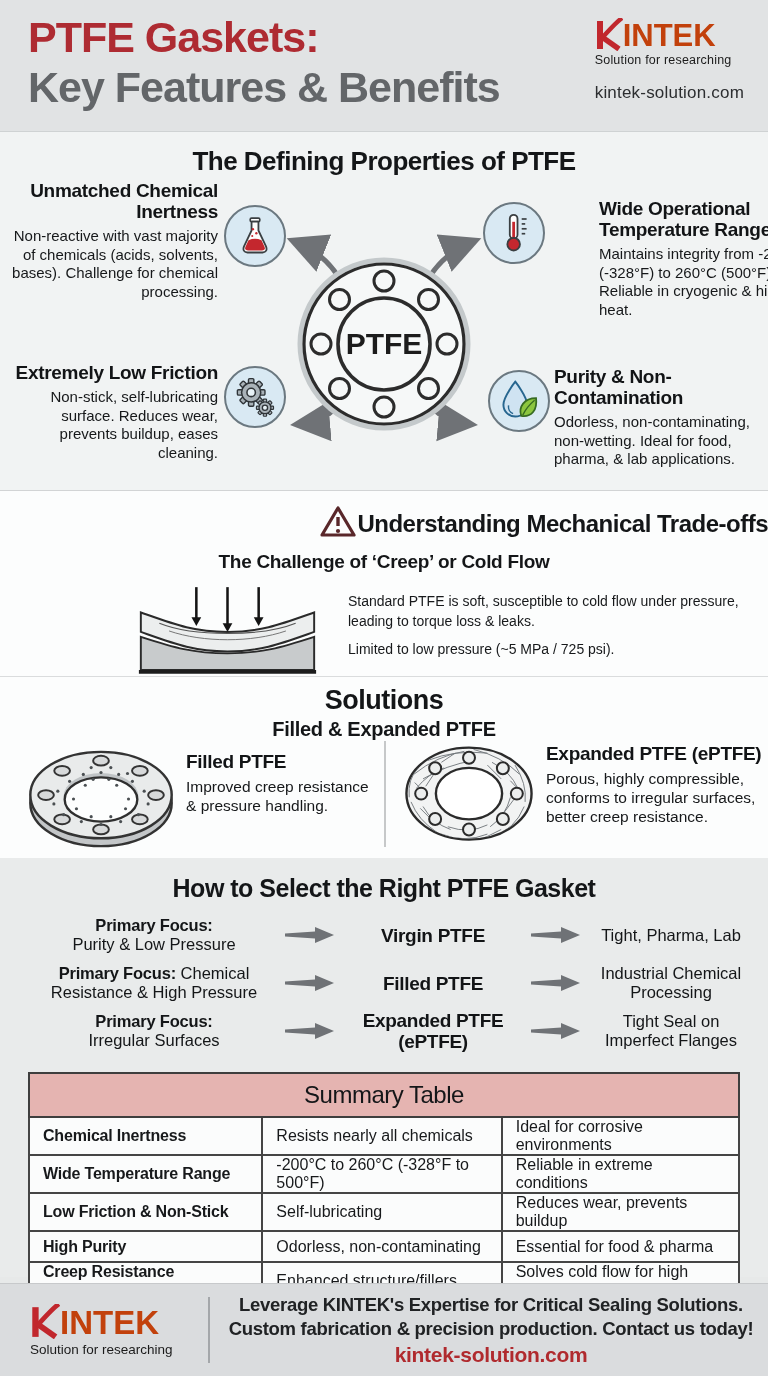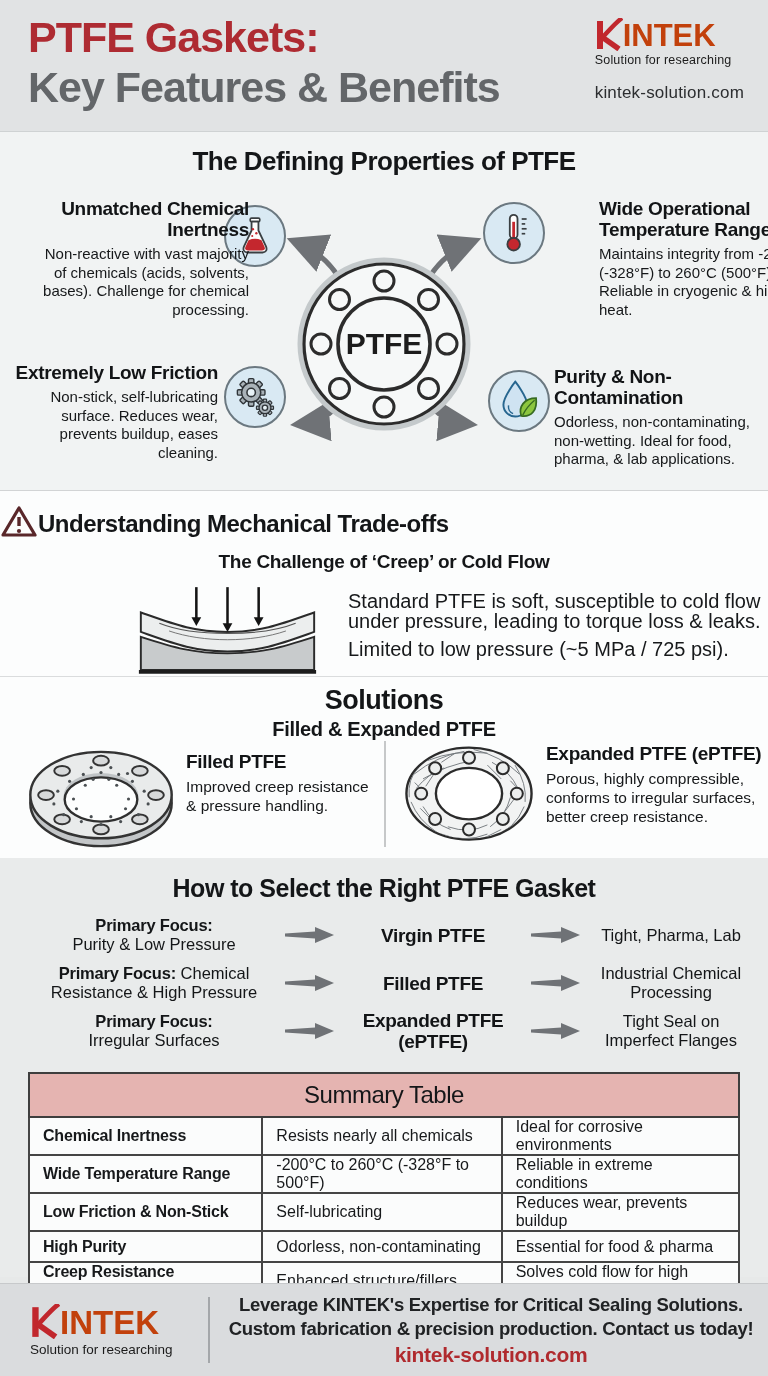--- a/index.html
+++ b/index.html
@@ -33,26 +33,26 @@
   .diagram-svg { position:absolute; left:0; top:0; width:768px; height:359px; }
   .icon-circle { position:absolute; width:62px; height:62px; border-radius:50%; background:#d9e9f3; border:2.5px solid #6b7880; display:flex; align-items:center; justify-content:center; }
   .feat { position:absolute; width:212px; }
   .feat h3 { font-size:19px; line-height:21px; font-weight:bold; color:#121416; letter-spacing:-0.3px; }
   .feat p { margin-top:5px; font-size:15px; line-height:18.5px; color:#16181a; }
   .feat-right { text-align:right; }
   .feat-left { text-align:left; }
 
   
   .sec-trade { position:relative; width:100%; height:186px; background:#fcfdfd; border-top:1px solid #d2d4d5; }
-  .trade-title-row { display:flex; align-items:center; justify-content:flex-start; padding-top:14px; }
+  .trade-title-row { display:flex; align-items:center; justify-content:flex-end; padding-top:14px; }
   .trade-title-row h2 { font-size:24px; font-weight:bold; color:#141618; letter-spacing:-0.5px; }
   .trade-sub { text-align:center; font-size:19px; font-weight:bold; color:#141618; margin-top:8px; letter-spacing:-0.3px; }
   .trade-row { display:flex; align-items:flex-start; margin-top:10px; padding-left:135px; }
   .trade-text { margin-left:28px; width:435px; padding-top:8px; }
-  .trade-text p { font-size:20px; line-height:20px; color:#17191b; }
+  .trade-text p { font-size:14px; line-height:20px; color:#17191b; }
   .trade-text p + p { margin-top:8px; }
 
   
   .sec-sol { position:relative; width:100%; height:182px; background:#fcfdfd; border-top:1px solid #dadcdd; }
   .sec-sol .sec-title { font-size:27px; padding-top:8px; }
   .sol-sub { text-align:center; font-size:20px; font-weight:bold; color:#141618; margin-top:2px; letter-spacing:-0.3px; }
   .sol-item-title { font-size:19px; font-weight:bold; color:#121416; letter-spacing:-0.3px; }
   .sol-item-desc { margin-top:4px; font-size:15.5px; line-height:19px; color:#16181a; }
   .sol-gasket-1 { position:absolute; left:22px; top:67px; }
   .sol-text-1 { position:absolute; left:186px; top:74px; width:192px; }
@@ -204,21 +204,21 @@
     </div>
     <div class="icon-circle" style="left:488px; top:238px;">
       <svg width="46" height="48" viewBox="0 0 62 64">
         <path d="M26 6 C26 6 10 26 10 37 a16 16 0 0 0 32 0 C42 26 26 6 26 6 Z" fill="#cfe3f2" stroke="#27668f" stroke-width="2.6"></path>
         <path d="M17 38 a10 10 0 0 0 6 11" fill="none" stroke="#27668f" stroke-width="2"></path>
         <path d="M34 52 C30 40 38 28 54 28 C56 44 48 54 34 52 Z" fill="#8cc63f" stroke="#376b22" stroke-width="2.4"></path>
         <path d="M36 51 C40 43 46 36 52 31" fill="none" stroke="#376b22" stroke-width="1.8"></path>
       </svg>
     </div>
 
-    <div class="feat feat-right" style="left:6px; top:66px;margin-left:31px;">
+    <div class="feat feat-right" style="left:6px; top:48px;">
       <h3>Unmatched Chemical Inertness</h3>
       <p>Non-reactive with vast majority of chemicals (acids, solvents, bases). Challenge for chemical processing.</p>
     </div>
     <div class="feat feat-left" style="left:552px; top:66px;margin-left:47px;">
       <h3>Wide Operational Temperature Range</h3>
       <p>Maintains integrity from -200°C (-328°F) to 260°C (500°F). Reliable in cryogenic &amp; high heat.</p>
     </div>
     <div class="feat feat-right" style="left:6px; top:230px;">
       <h3>Extremely Low Friction</h3>
       <p>Non-stick, self-lubricating surface. Reduces wear, prevents buildup, eases cleaning.</p>

